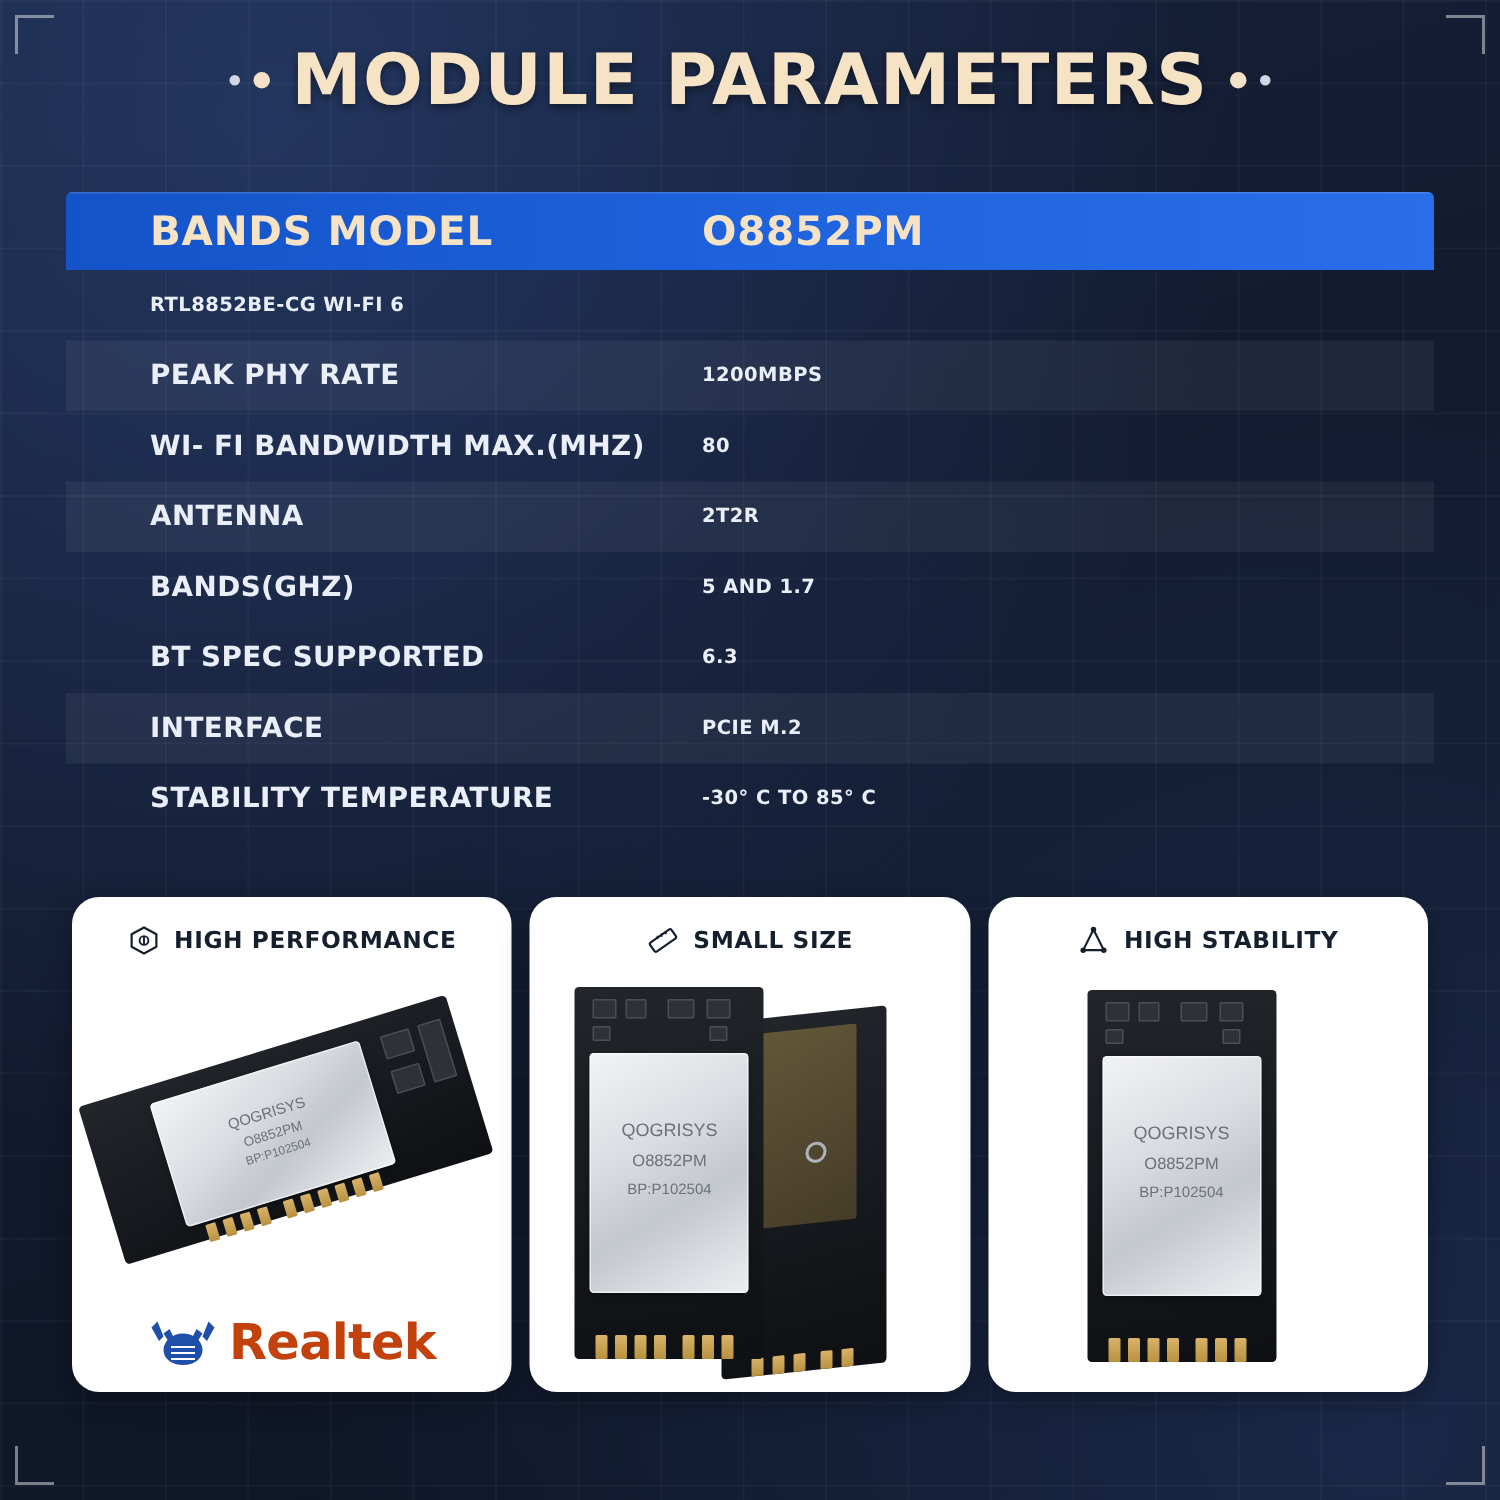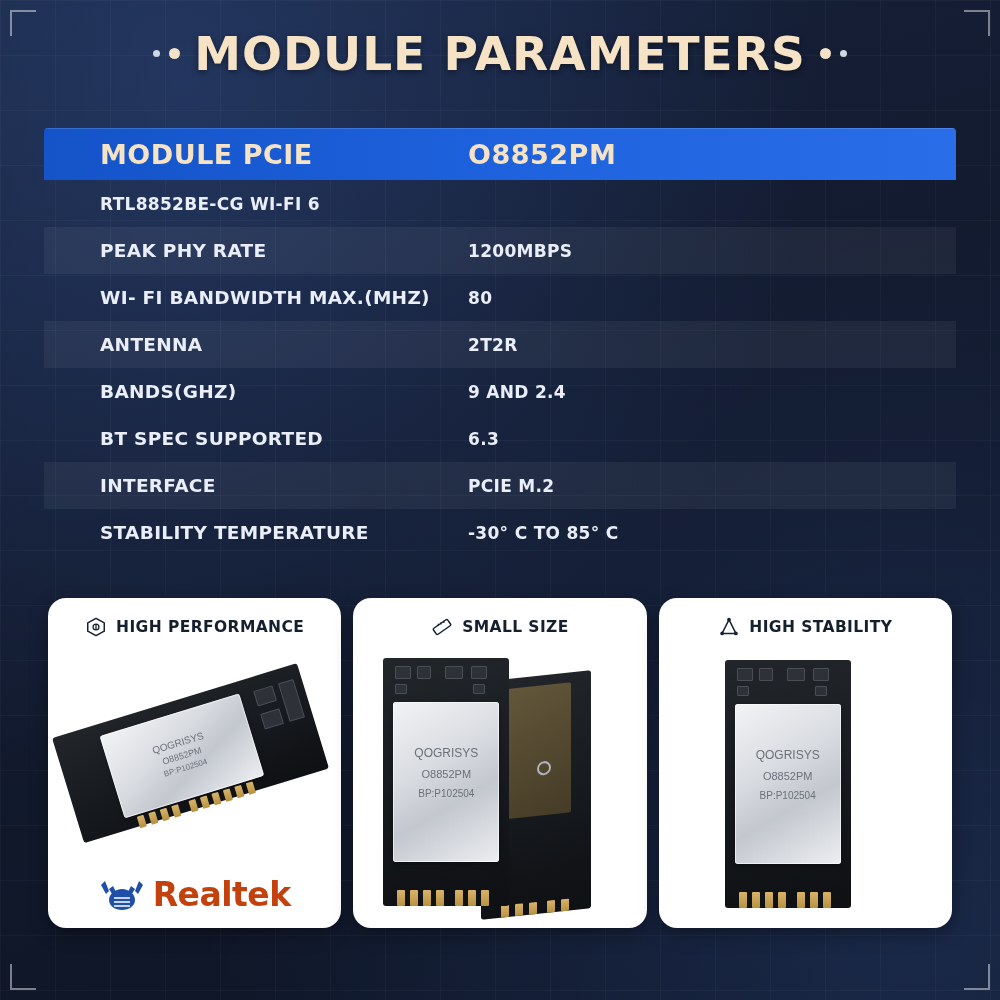--- a/index.html
+++ b/index.html
@@ -56,21 +56,21 @@
   #table {
     position: absolute; top: 128px; left: 44px; width: 912px;
     border-radius: 4px; overflow: hidden;
   }
   .row { display: flex; align-items: center; height: 47px; padding: 0 0 0 56px; }
   .row .k {
     width: 368px; color: #e9eef8; font-size: 18.5px; font-weight: 700;
     letter-spacing: 0.3px; font-family: "DejaVu Sans", sans-serif;
   }
   .row .v {
-    color: #e9eef8; font-size: 17px; font-weight: 700;
+    color: #e9eef8; font-size: 13px; font-weight: 700;
     letter-spacing: 0.3px; font-family: "DejaVu Sans", sans-serif;
   }
   .row.alt { background: rgba(255,255,255,0.055); }
   .row.head {
     height: 52px;
     background: linear-gradient(90deg, #1453c8 0%, #1f63df 55%, #2a6de8 100%);
     box-shadow: inset 0 1px 0 rgba(255,255,255,0.15);
   }
   .row.head .k { font-size: 27px; color: #f6e3c5; letter-spacing: 0.5px; }
   .row.head .v { font-size: 27px; color: #f6e3c5; letter-spacing: 0.5px; }
@@ -147,42 +147,42 @@
     </div>
     <div id="title">MODULE PARAMETERS</div>
     <div class="dots">
       <div class="dot"></div>
       <div class="dot sm"></div>
     </div>
   </div>
 
   <div id="table">
     <div class="row head">
-      <div class="k">MODULE PCIE</div>
+      <div class="k">BANDS MODEL</div>
       <div class="v">O8852PM</div>
     </div>
 
     <div class="row">
       <div class="v">RTL8852BE-CG WI-FI 6</div>
     </div>
     <div class="row alt">
       <div class="k">PEAK PHY RATE</div>
       <div class="v">1200MBPS</div>
     </div>
     <div class="row">
       <div class="k">WI- FI BANDWIDTH MAX.(MHZ)</div>
       <div class="v">80</div>
     </div>
     <div class="row alt">
       <div class="k">ANTENNA</div>
       <div class="v">2T2R</div>
     </div>
     <div class="row">
       <div class="k">BANDS(GHZ)</div>
-      <div class="v">9 AND 2.4</div>
+      <div class="v">5 AND 1.7</div>
     </div>
     <div class="row">
       <div class="k">BT SPEC SUPPORTED</div>
       <div class="v">6.3</div>
     </div>
     <div class="row alt">
       <div class="k">INTERFACE</div>
       <div class="v">PCIE M.2</div>
     </div>
     <div class="row">

